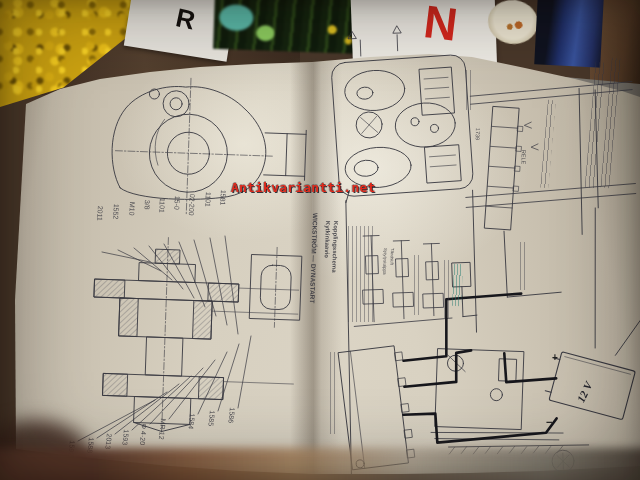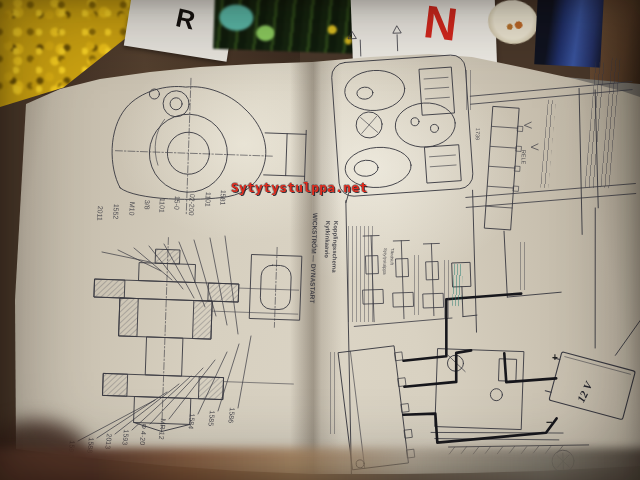--- a/index.html
+++ b/index.html
@@ -309,15 +309,15 @@
     <div class="micro" style="left:590px;top:62px;width:10px;height:126px;transform:rotate(5deg)"></div>
     <div class="micro" style="left:606px;top:58px;width:9px;height:130px;transform:rotate(5deg)"></div>
     <div class="micro" style="left:544px;top:100px;width:8px;height:88px;transform:rotate(5deg)"></div>
     <div class="micro" style="left:330px;top:352px;width:7px;height:82px"></div>
     <div class="micro" style="left:466px;top:70px;width:5px;height:40px"></div>
     <div class="micro" style="left:520px;top:242px;width:6px;height:48px"></div>
   </div>
 
   <div class="abs" id="fg-corner"></div>
   <div class="abs" id="fg-bottom"></div>
-  <div class="abs" id="watermark">Sytytystulppa.net</div>
+  <div class="abs" id="watermark">Antikvariantti.net</div>
   <div class="abs" id="vignette"></div>
 </div>
 
 </body></html>

